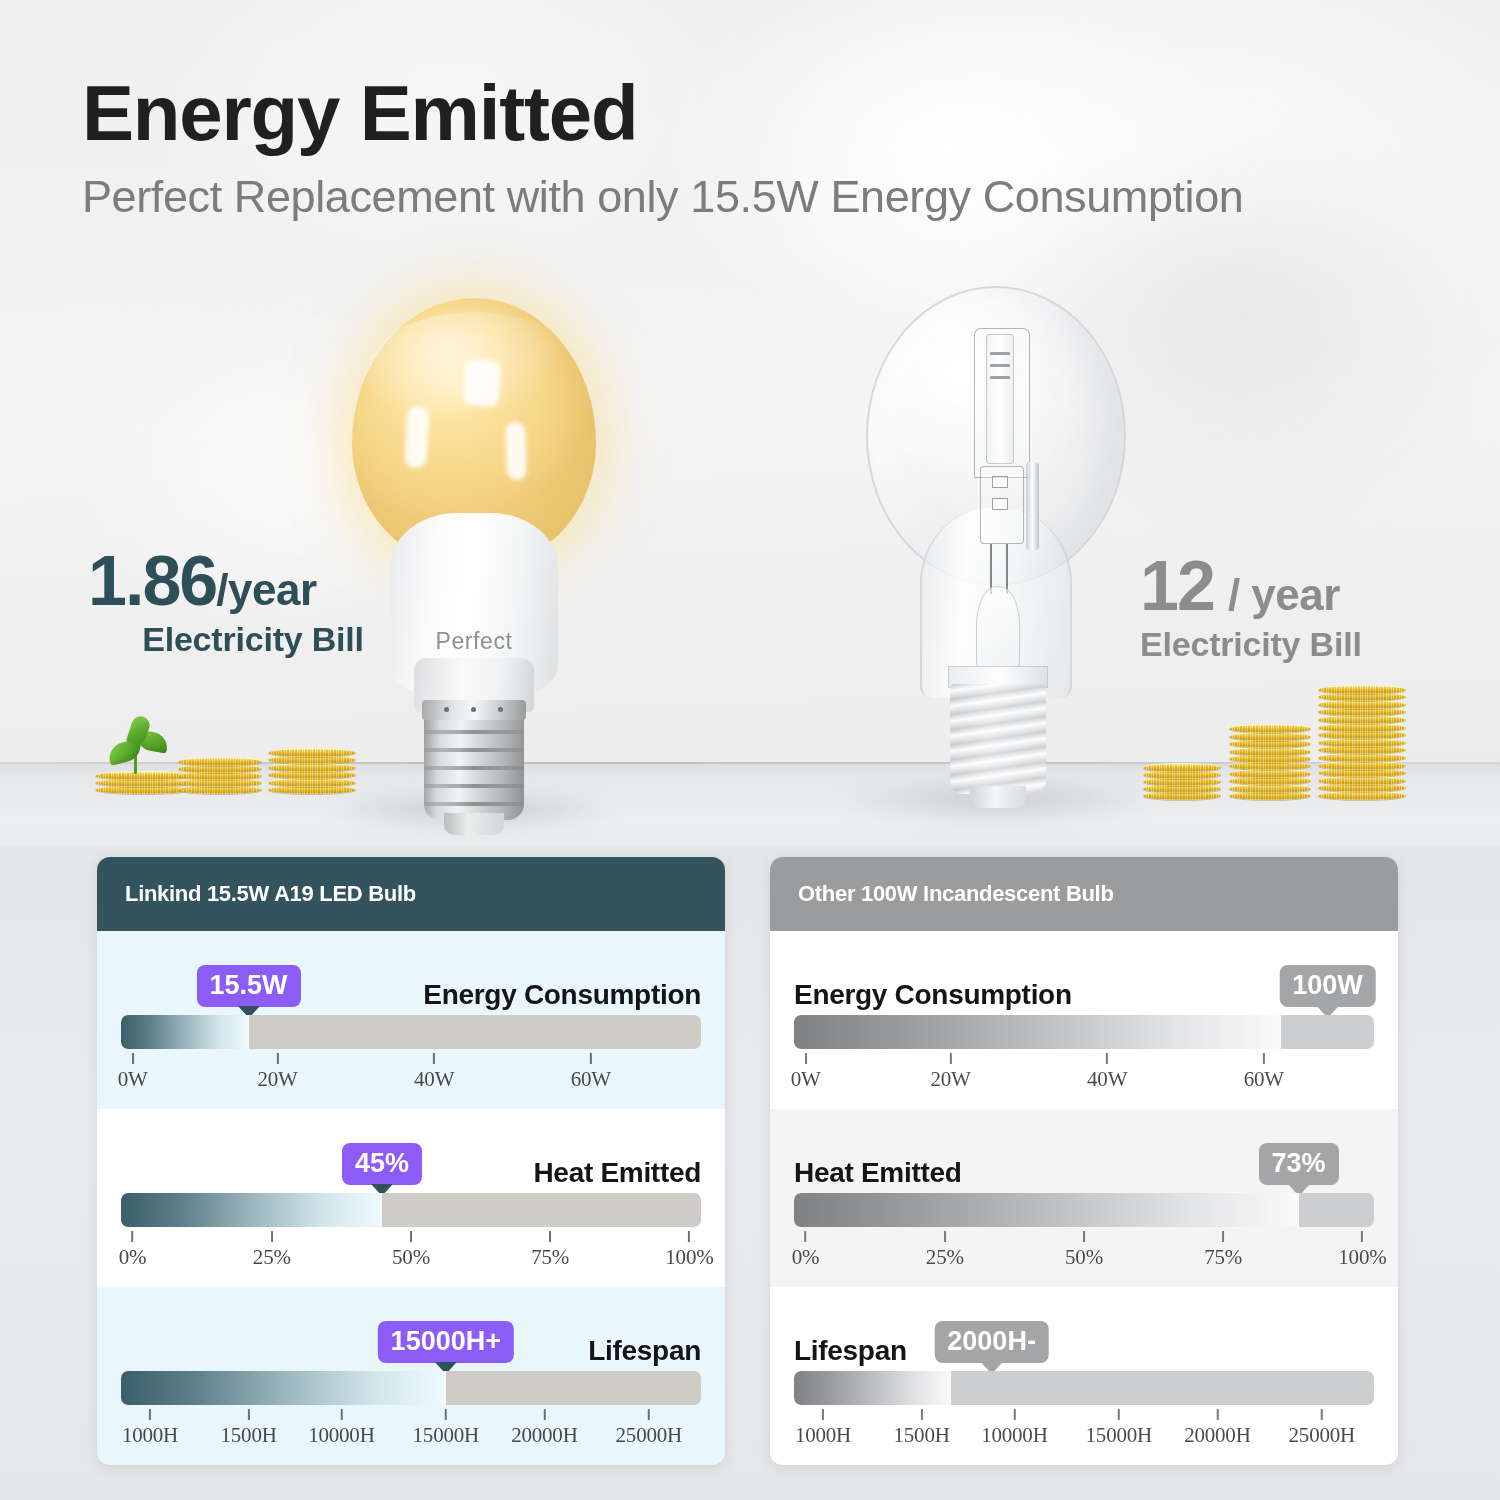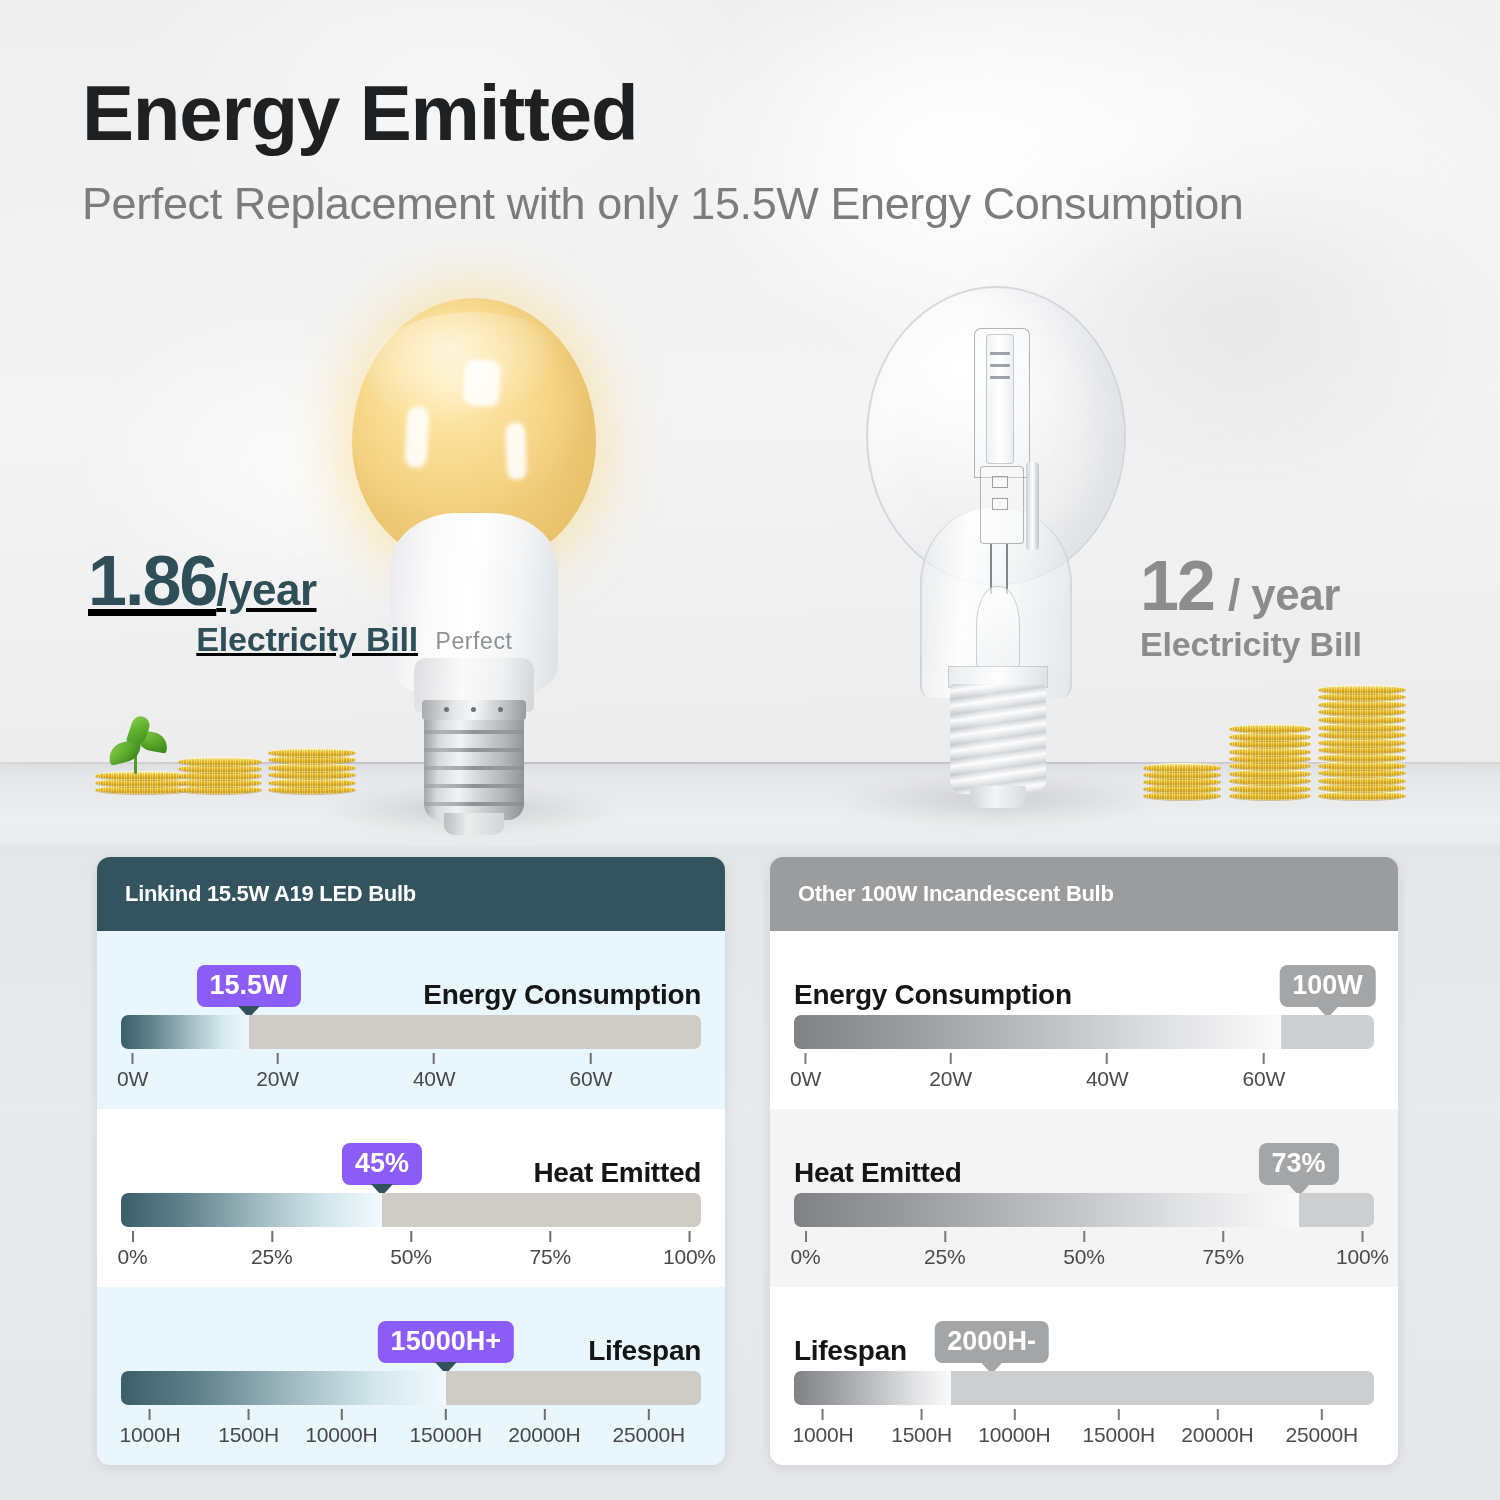--- a/index.html
+++ b/index.html
@@ -38,21 +38,21 @@
   #bg-bottom{ position:absolute; left:0; right:0; top:845px; bottom:0;
     background:linear-gradient(180deg,#e5e6e8 0%,#e9eaec 40%,#e6e7e9 100%); }
 
   
   #header{ position:absolute; left:82px; top:74px; width:1360px; }
   #title{
     font-size:78px; font-weight:700; color:#1f2021;
     letter-spacing:-1.2px; line-height:1; font-stretch:condensed;
   }
   #subtitle{
-    margin-top:28px; font-size:45px; font-weight:400; color:#7b7c7d;
+    margin-top:21px; font-size:45px; font-weight:400; color:#7b7c7d;
     letter-spacing:-.4px; line-height:1.05;
   }
 
   
   #hero{ position:absolute; left:0; top:276px; width:1500px; height:580px; }
 
   
   #led-bulb{ position:absolute; left:352px; top:22px; width:244px; height:530px; }
   .led-glass{
     position:absolute; left:0; top:0; width:244px; height:268px;
@@ -159,21 +159,21 @@
 
   
   #vs-badge{
     position:absolute; left:686px; top:474px; width:128px; height:128px; border-radius:50%;
     background:#335560; display:flex; align-items:center; justify-content:center;
     box-shadow:0 5px 16px rgba(60,80,90,.28);
   }
   #vs-text{ color:#fff; font-size:50px; font-weight:700; letter-spacing:0px; }
 
   
-  #price-left{ position:absolute; left:88px; top:271px; width:330px; text-align:right;text-decoration:underline; }
+  #price-left{ position:absolute; left:88px; top:271px; width:330px; text-align:center; }
   #price-right{ position:absolute; left:1140px; top:276px; width:330px; text-align:left; }
   .price-row{ display:flex; align-items:baseline; white-space:nowrap; }
   .price-num{ font-size:70px; font-weight:700; letter-spacing:-2px; line-height:.98; }
   .price-per{ font-size:44px; font-weight:700; letter-spacing:-.5px; }
   .price-label{ font-size:34px; font-weight:700; margin-top:4px; letter-spacing:-.2px; }
   #price-left .price-num, #price-left .price-per, #price-left .price-label{ color:#2e4e58; }
   #price-right .price-num, #price-right .price-per, #price-right .price-label{ color:#8b8c8d; }
   #price-right .price-per{ margin-left:14px; }
 
   
@@ -240,21 +240,21 @@
     position:relative; height:34px; border-radius:7px; margin-top:6px;
     background:#cfcbc6;
     overflow:hidden;
   }
   .bar-fill{ position:absolute; left:0; top:0; bottom:0; border-radius:7px 0 0 7px; }
   .led .bar-fill{ background:linear-gradient(90deg,#3b5f6a 0%,#5c7e88 22%,#9fb9c0 52%,#d2e6ec 78%,#f0fafd 100%); }
   .inc .bar-fill{ background:linear-gradient(90deg,#7f8184 0%,#96989b 20%,#bcbec1 50%,#e2e3e5 78%,#fafafa 100%); }
   .inc .bar-track{ background:#cdcecf; }
 
   .ticks{ position:relative; height:40px; margin-top:4px; }
-  .tick{ position:absolute; top:0; transform:translateX(-50%); text-align:right; }
+  .tick{ position:absolute; top:0; transform:translateX(-50%); text-align:right;font-family:Liberation Serif, serif; }
   .tick-mark{ width:2px; height:11px; background:#6d7072; margin:0 auto 3px auto; }
   .tick-label{ font-size:21px; color:#464849; font-weight:400; white-space:nowrap; letter-spacing:-.2px; }
   .inc .tick-mark{ background:#78797b; }
   .inc .tick-label{ color:#4a4b4c; }
 </style>
 </head>
 <body>
 
 <div id="bg-base"></div>
 <div id="bg-blotch-a"></div>

